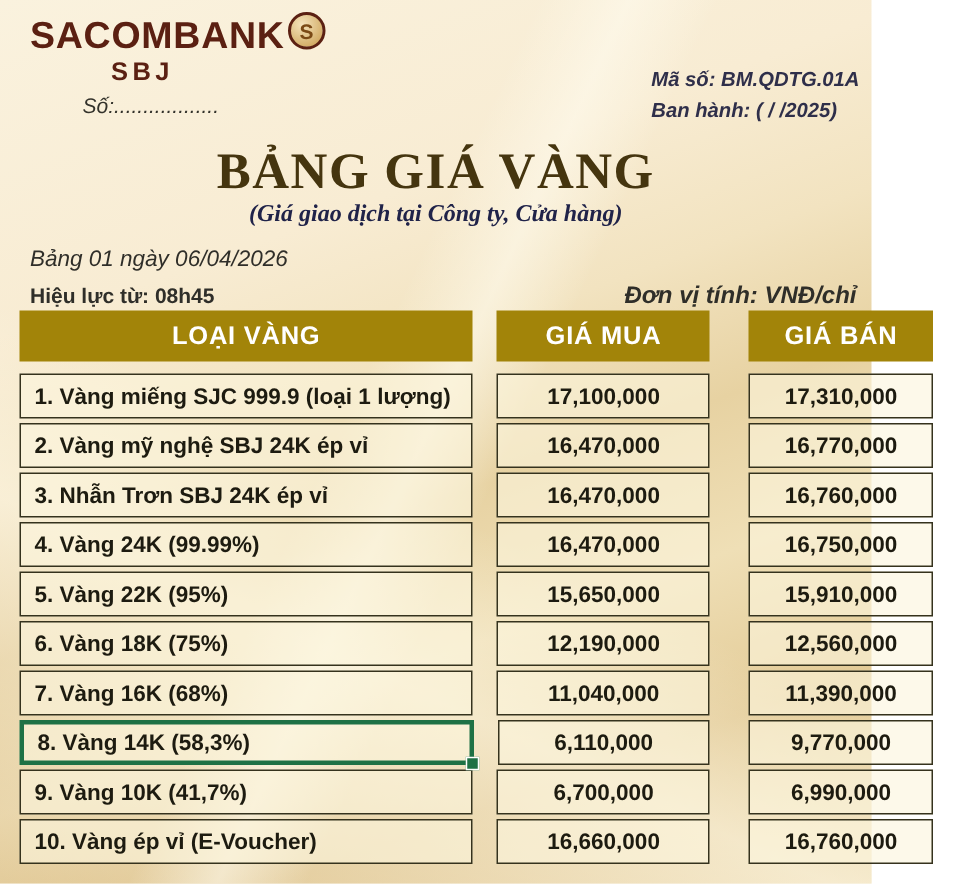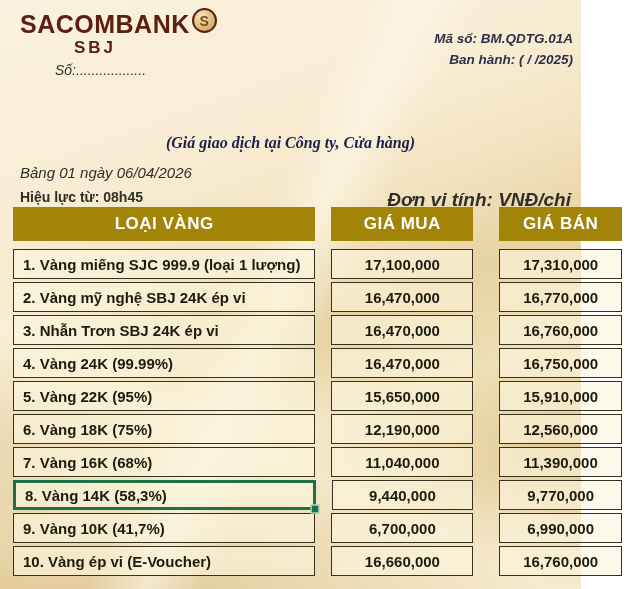--- a/index.html
+++ b/index.html
@@ -12,31 +12,31 @@
   }
   
   .logo{position:absolute;top:12px;left:20px;color:#5B2012;}
   .logo-top{display:flex;align-items:flex-start;}
   .logo-name{font-size:25px;font-weight:bold;letter-spacing:.5px;line-height:1;}
   .s-mark{width:21px;height:21px;border:2.5px solid #5B2012;border-radius:50%;
     display:flex;align-items:center;justify-content:center;margin-left:2px;margin-top:-4px;
     font-size:14px;font-weight:bold;color:#7A4A16;background:radial-gradient(circle at 35% 30%, #F4E3BC, #C89B4B);}
   .logo-sub{font-size:17px;font-weight:bold;letter-spacing:3px;text-align:center;width:150px;margin-top:1px;}
   .so-line{position:absolute;top:62px;left:55px;font-style:italic;font-size:14px;color:#33322B;}
-  .meta{position:absolute;top:29px;right:8px;text-align:right;font-style:italic;
+  .meta{position:absolute;top:43px;right:8px;font-style:italic;
     font-size:13.5px;font-weight:bold;color:#2F2F4A;line-height:1.55;}
   
   .title{position:absolute;top:96px;left:0;width:100%;text-align:center;
     font-family:"Liberation Serif",serif;font-weight:bold;font-size:34px;letter-spacing:1px;color:#45350F;}
   .subtitle{position:absolute;top:134px;left:0;width:100%;text-align:center;
     font-family:"Liberation Serif",serif;font-weight:bold;font-style:italic;font-size:16px;color:#202349;}
   
   .bang-ngay{position:absolute;top:164px;left:20px;font-weight:normal;font-style:italic;font-size:15px;color:#2F2E29;}
   .hieu-luc{position:absolute;top:189px;left:20px;font-weight:bold;font-size:14px;color:#2F2E29;}
-  .don-vi{position:absolute;top:189px;right:10px;font-weight:bold;font-style:italic;font-size:19px;color:#2F2E29;}
+  .don-vi{position:absolute;top:189px;right:10px;font-weight:bold;font-style:italic;font-size:16px;color:#2F2E29;}
   
   .gtable{position:absolute;top:207px;left:13px;width:609px;}
   .thead{display:flex;margin-bottom:8px;}
   .th{background:#A28409;color:#FFFFFF;font-weight:bold;font-size:17px;letter-spacing:.5px;
     height:34px;display:flex;align-items:center;justify-content:center;}
   .trow{display:flex;margin-bottom:3px;}
   .cell{background:rgba(252,245,221,.62);border:1.5px solid #35321D;box-sizing:border-box;
     height:30px;display:flex;align-items:center;font-weight:bold;font-size:15px;color:#1D1B10;}
   .c1{width:313px;}
   .c2{width:147px;margin-left:16px;}
@@ -60,20 +60,21 @@
     <div class="logo-sub">SBJ</div>
   </div>
 
   <div class="so-line">Số:..................</div>
 
   <div class="meta">
     <div>Mã số: BM.QDTG.01A</div>
     <div>Ban hành: (  /  /2025)</div>
   </div>
 
+  <div class="title">BẢNG GIÁ VÀNG</div>
   <div class="subtitle">(Giá giao dịch tại Công ty, Cửa hàng)</div>
 
   <div class="bang-ngay">Bảng 01 ngày 06/04/2026</div>
   <div class="hieu-luc">Hiệu lực từ: 08h45</div>
   <div class="don-vi">Đơn vị tính: VNĐ/chỉ</div>
 
   <div class="gtable">
     <div class="thead">
       <div class="th c1">LOẠI VÀNG</div>
       <div class="th c2">GIÁ MUA</div>
@@ -110,21 +111,21 @@
           <div class="cell price c2">12,190,000</div>
           <div class="cell price c3">12,560,000</div>
         </div>
         <div class="trow">
           <div class="cell label c1">7. Vàng 16K  (68%)</div>
           <div class="cell price c2">11,040,000</div>
           <div class="cell price c3">11,390,000</div>
         </div>
         <div class="trow">
           <div class="cell label c1 selected">8. Vàng 14K (58,3%)<span class="fill-handle"></span></div>
-          <div class="cell price c2">9,440,000</div>
+          <div class="cell price c2">6,110,000</div>
           <div class="cell price c3">9,770,000</div>
         </div>
         <div class="trow">
           <div class="cell label c1">9. Vàng 10K (41,7%)</div>
           <div class="cell price c2">6,700,000</div>
           <div class="cell price c3">6,990,000</div>
         </div>
         <div class="trow">
           <div class="cell label c1">10. Vàng ép vỉ (E-Voucher)</div>
           <div class="cell price c2">16,660,000</div>

